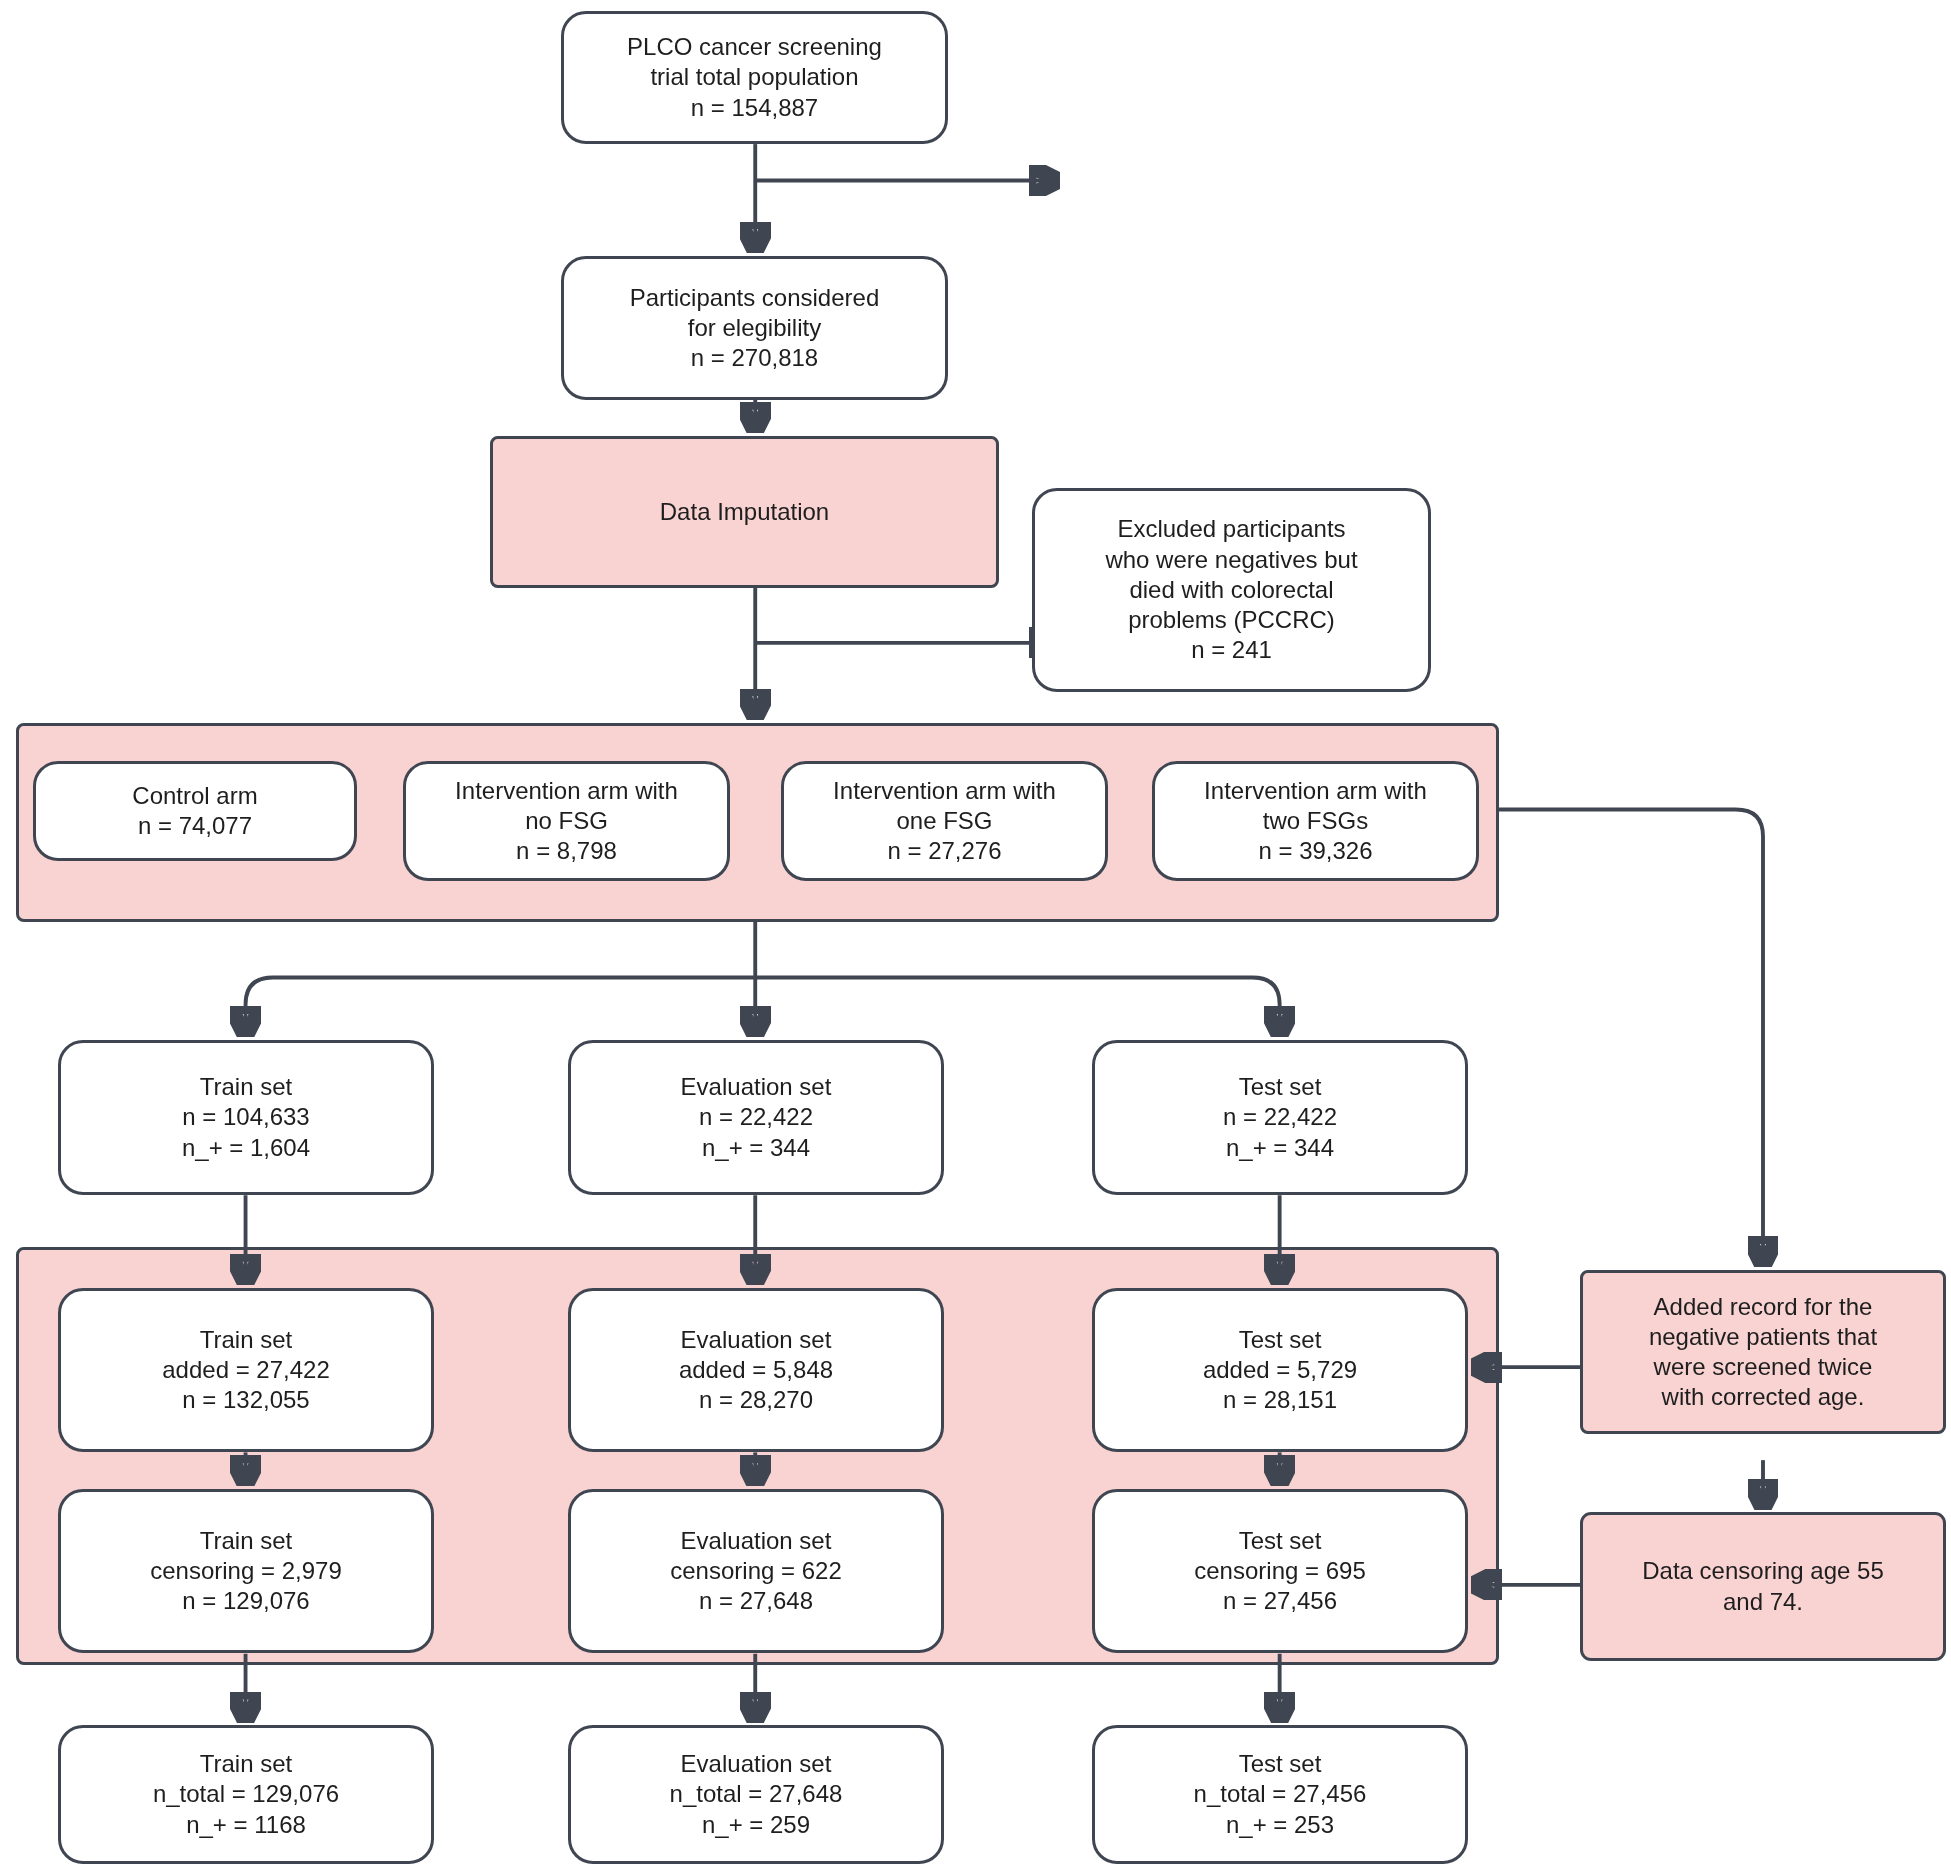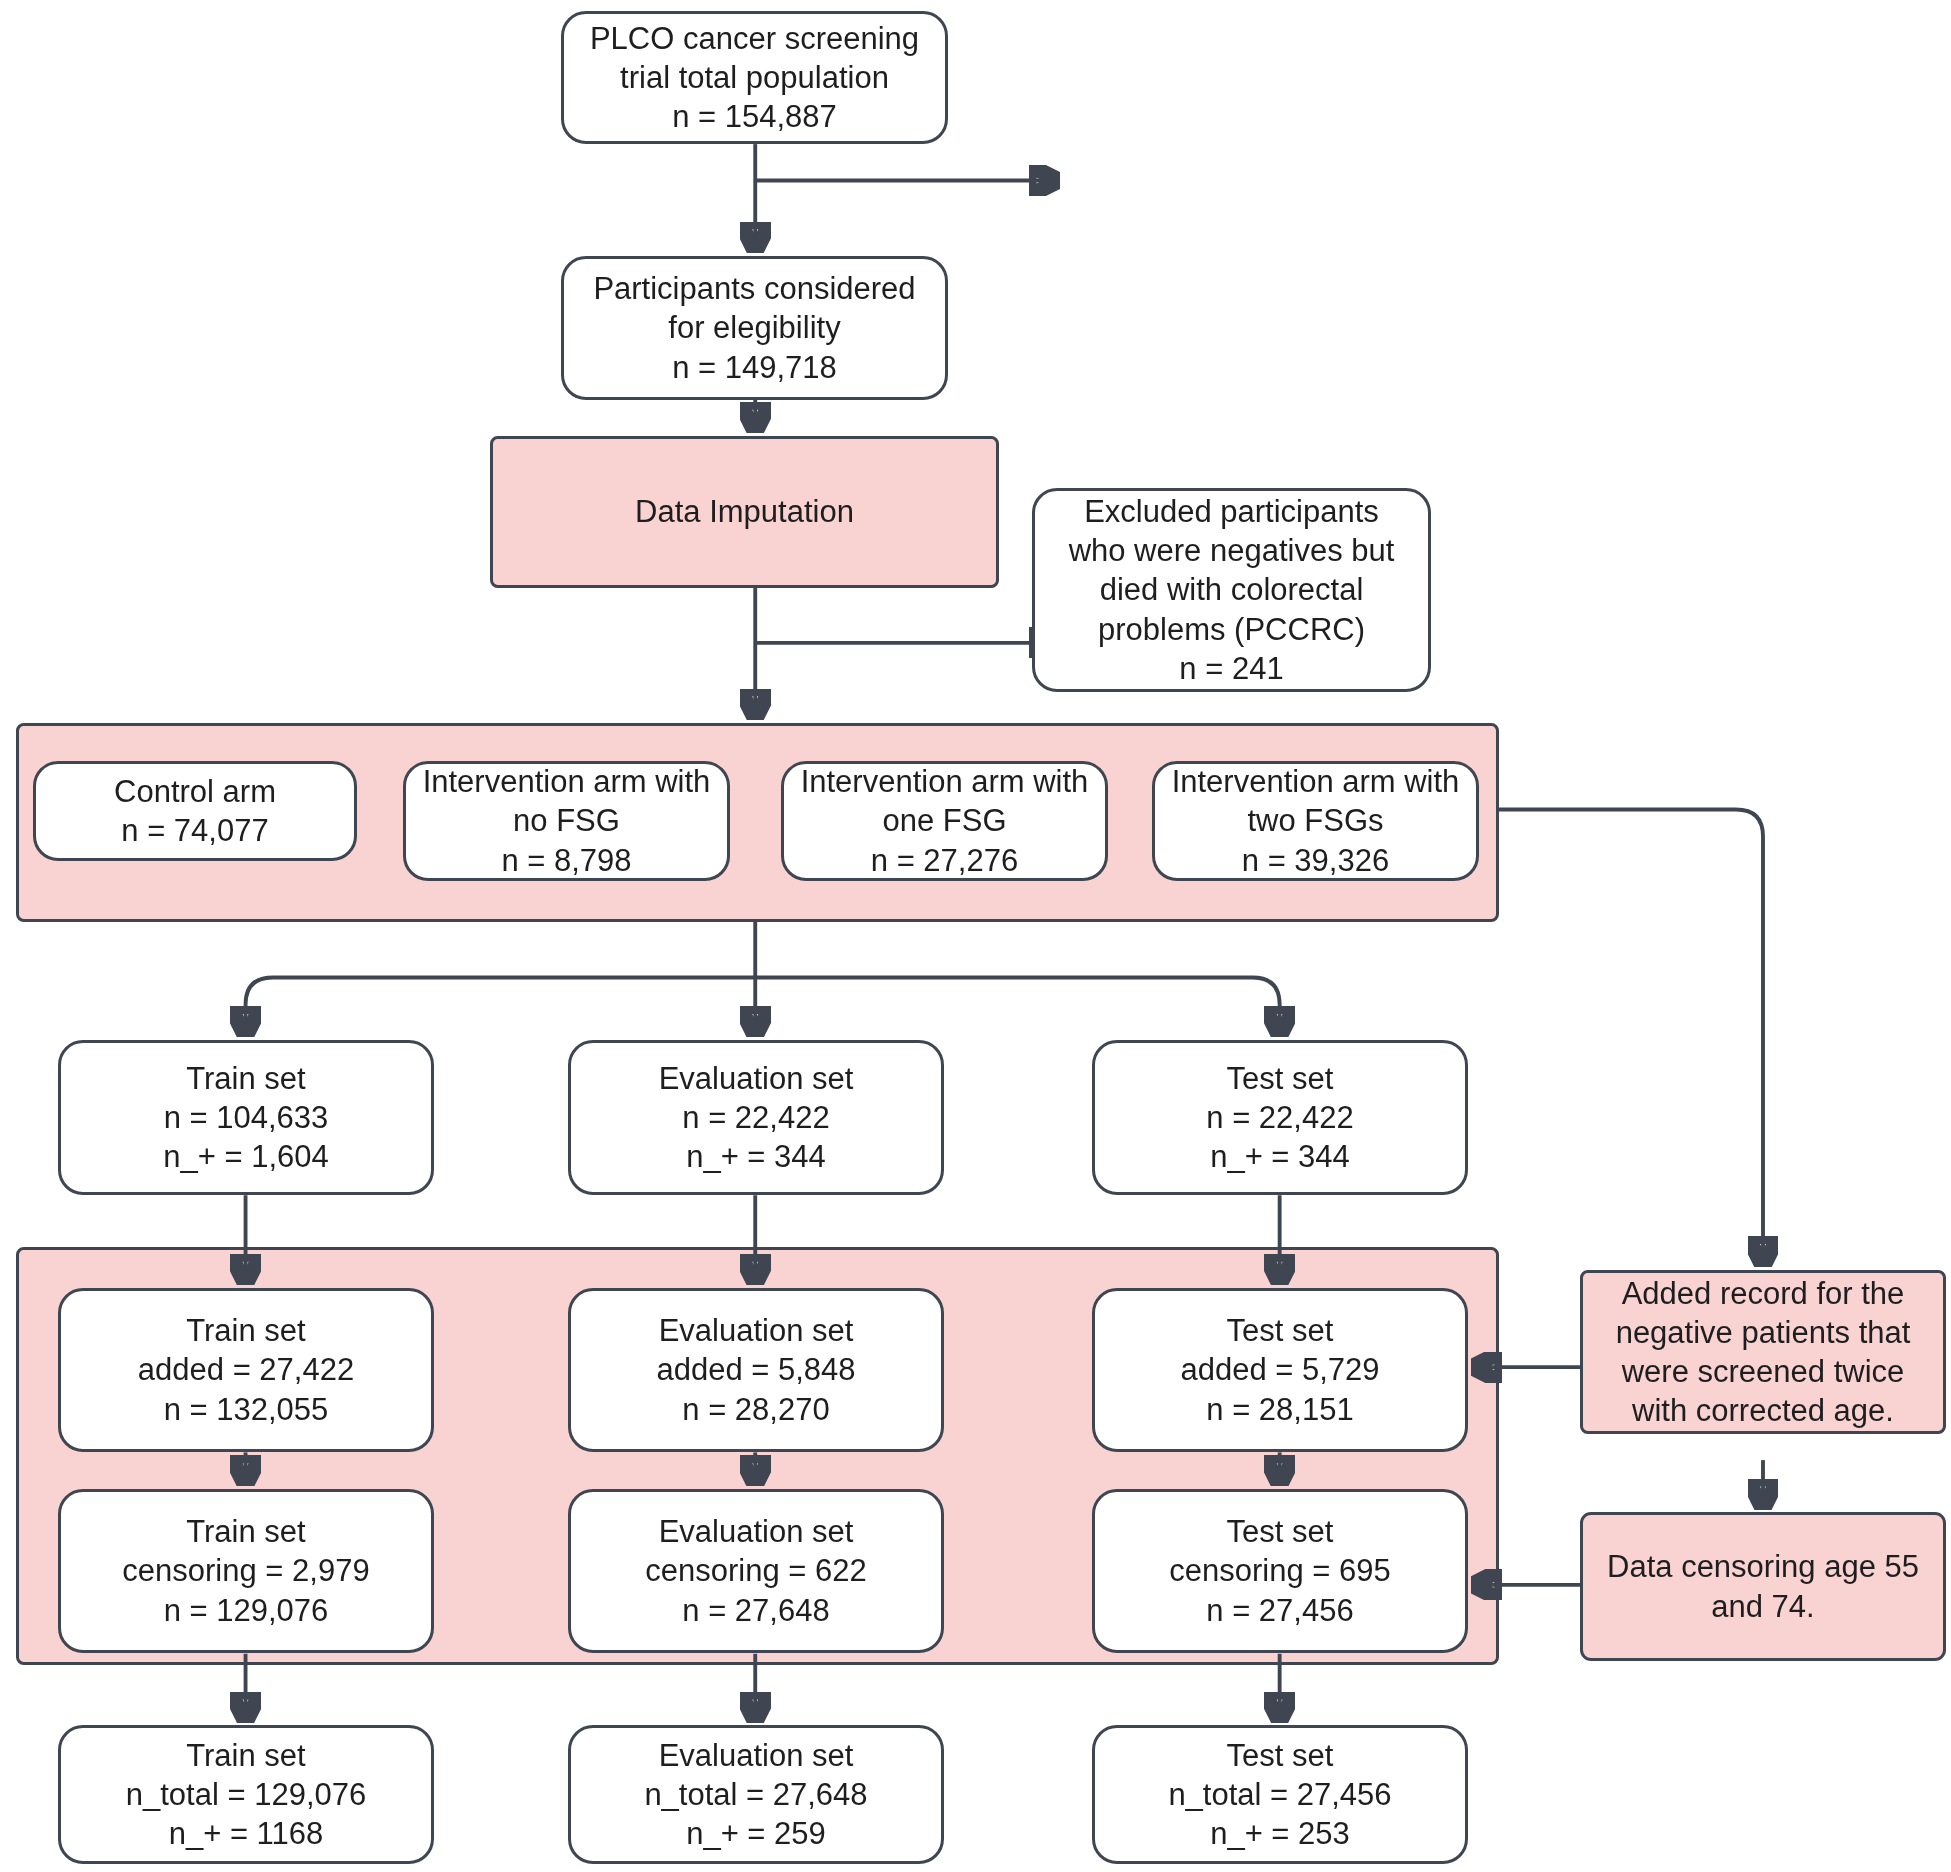--- a/index.html
+++ b/index.html
@@ -20,21 +20,21 @@
     box-sizing: border-box;
     border: 3.9px solid #3f4651;
     display: flex;
     align-items: center;
     justify-content: center;
     text-align: center;
     z-index: 3;
   }
   .node .node-text {
     white-space: pre-line;
-    font-size: 31px;
+    font-size: 24px;
     line-height: 1.26;
     padding: 4.6px 11px;
   }
   .white-round {
     background: #ffffff;
     border-radius: 25px;
   }
   .pink-square {
     background: #f9d2d2;
     border-radius: 7.7px;
@@ -99,21 +99,21 @@
   <div class="node white-round" style="left:561px; top:11px; width:387px; height:133px;">
     <span class="node-text">PLCO cancer screening
 trial total population
 n = 154,887</span>
   </div>
 
 
   <div class="node white-round" style="left:561px; top:256px; width:387px; height:144px;">
     <span class="node-text">Participants considered
 for elegibility
-n = 149,718</span>
+n = 270,818</span>
   </div>
 
   <div class="node pink-square" style="left:490px; top:436px; width:509px; height:152px;">
     <span class="node-text">Data Imputation</span>
   </div>
 
   <div class="node white-round" style="left:1032px; top:488px; width:399px; height:204px;">
     <span class="node-text">Excluded participants
 who were negatives but
 died with colorectal

